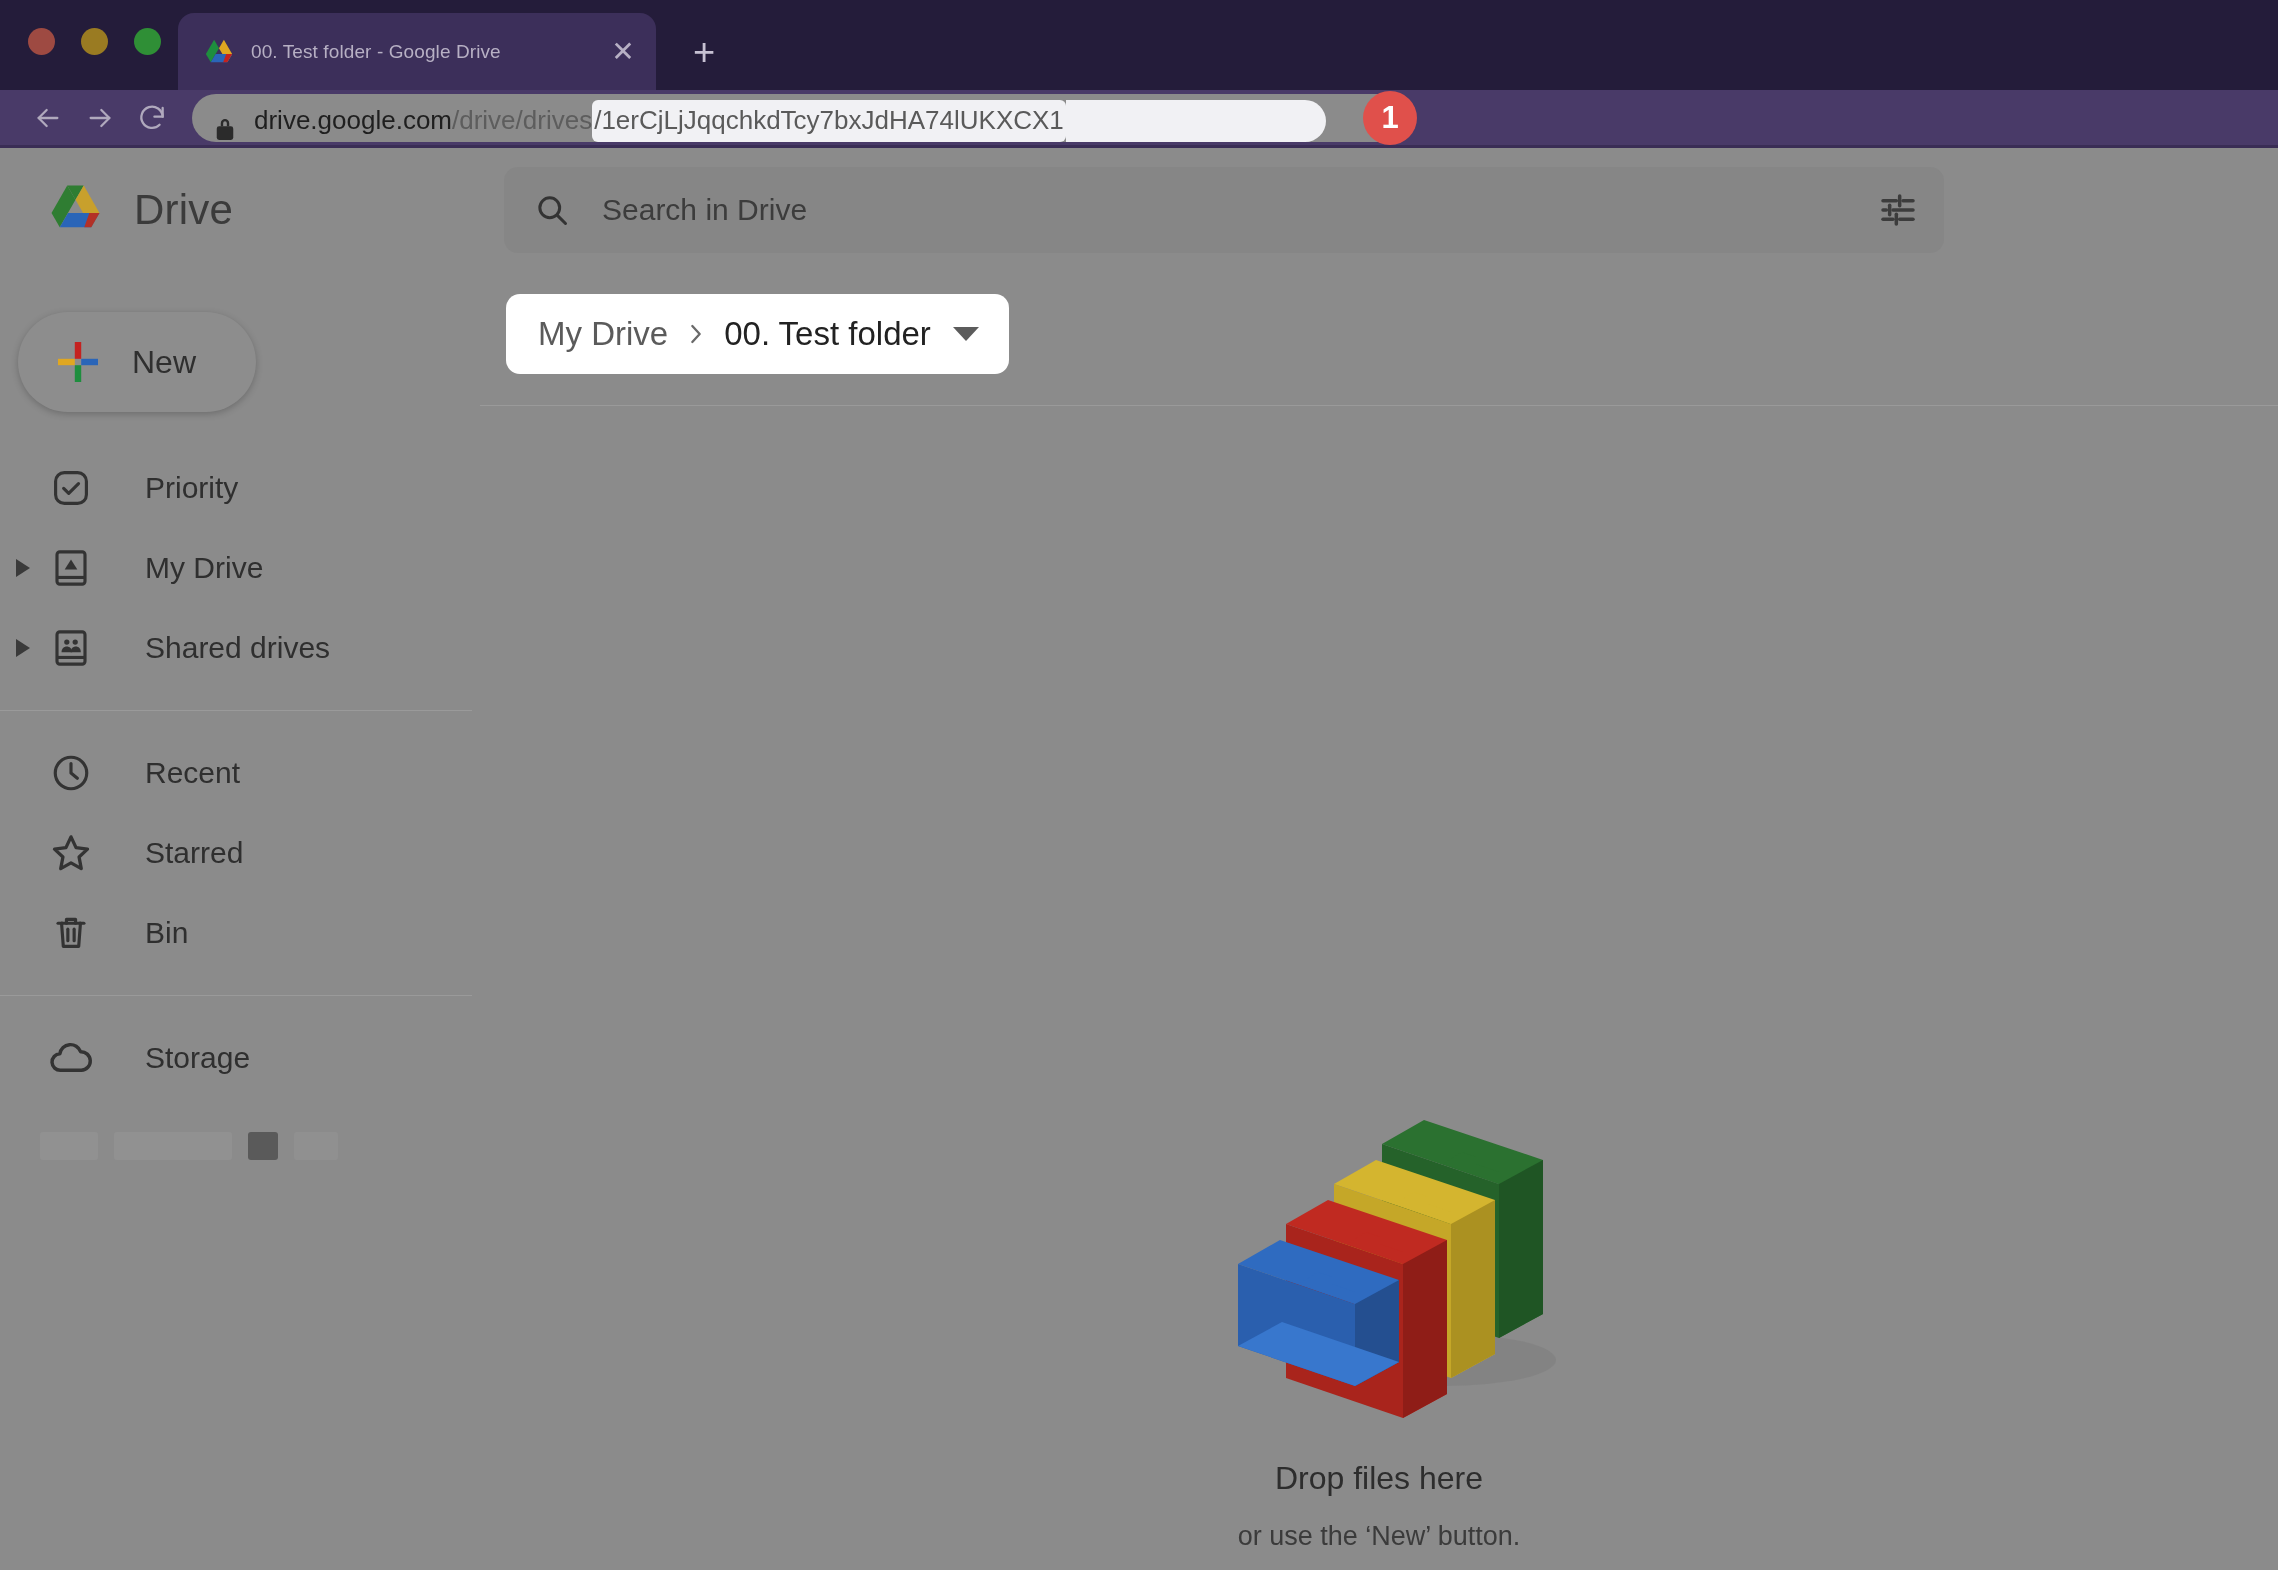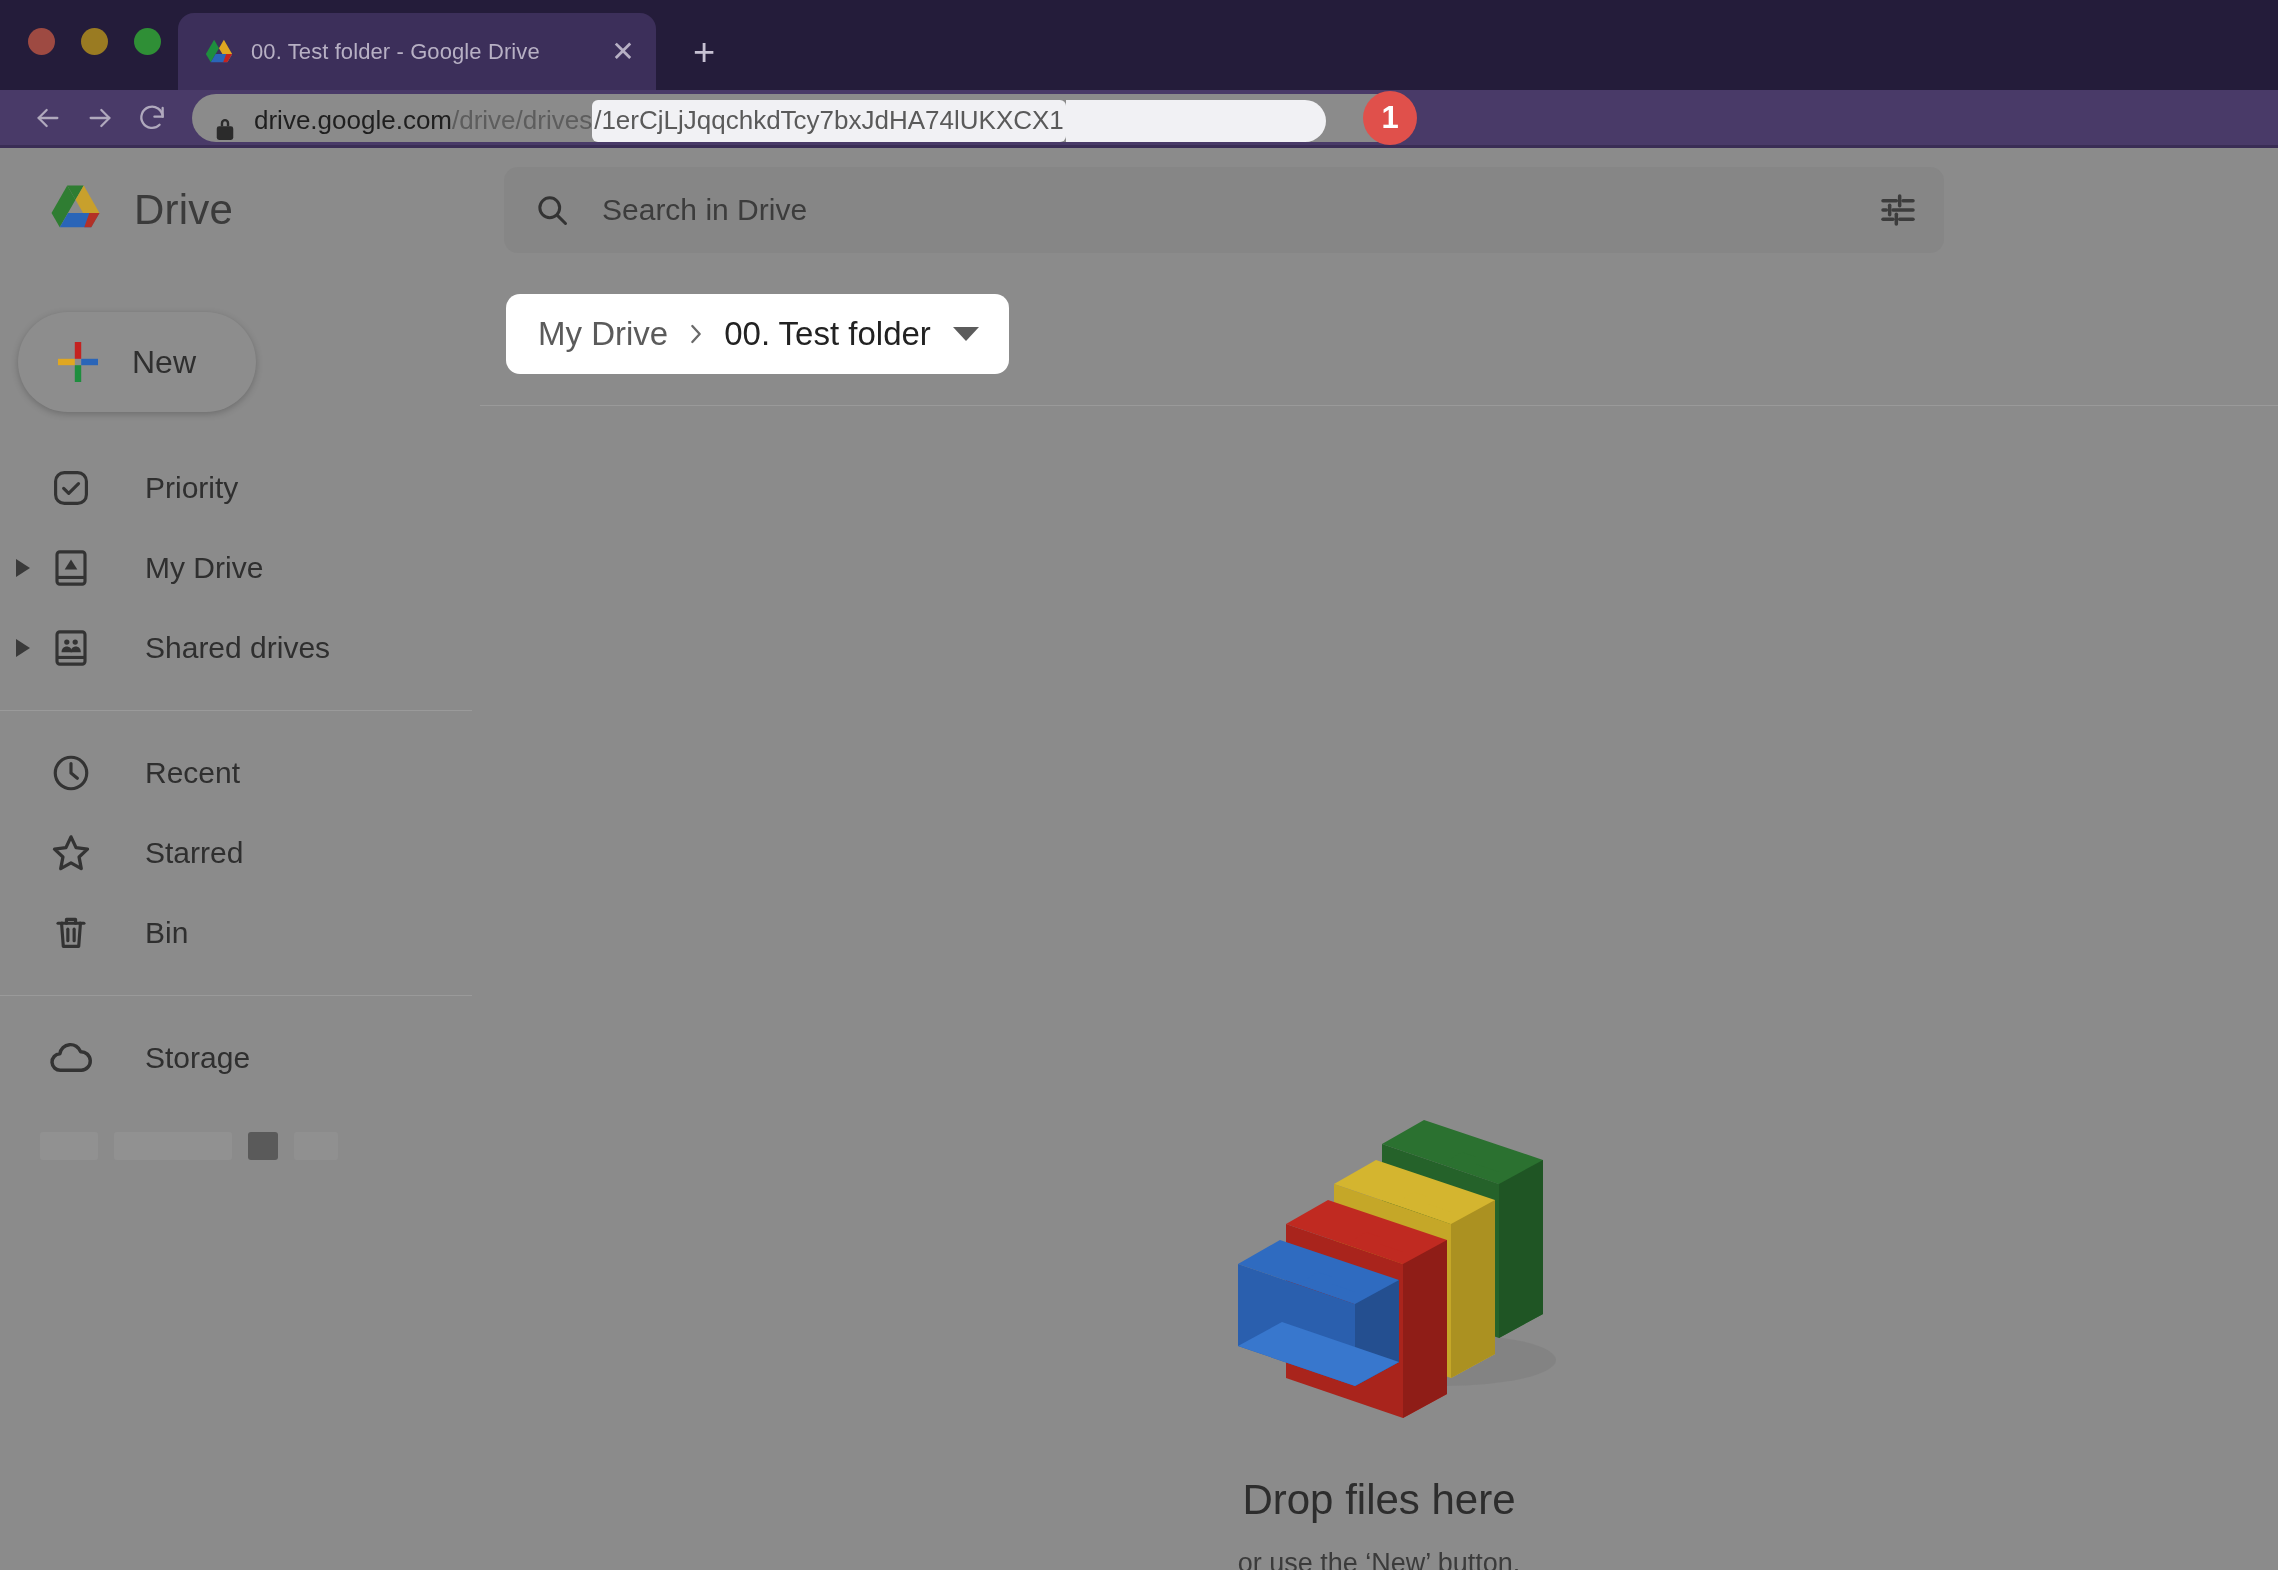--- a/index.html
+++ b/index.html
@@ -66,21 +66,21 @@
   }
   .tab-favicon {
     width: 30px;
     height: 30px;
     flex: 0 0 auto;
     margin-right: 17px;
   }
   .tab-title {
     flex: 1 1 auto;
     color: #b7b0c4;
-    font-size: 22px;
+    font-size: 19px;
     white-space: nowrap;
     overflow: hidden;
     text-overflow: ellipsis;
     letter-spacing: .1px;
   }
   .tab-close {
     width: 42px;
     height: 42px;
     flex: 0 0 auto;
     margin-right: 12px;
@@ -396,22 +396,22 @@
     display: flex;
     flex-direction: column;
     align-items: center;
   }
   .folders-art {
     width: 370px;
     height: 330px;
     display: block;
   }
   .empty-title {
-    margin-top: 44px;
-    font-size: 42px;
+    margin-top: 28px;
+    font-size: 32px;
     color: #2d2d2d;
   }
   .empty-sub {
     margin-top: 24px;
     font-size: 27px;
     color: #3b3b3b;
   }
 </style>
 </head>
 <body>

